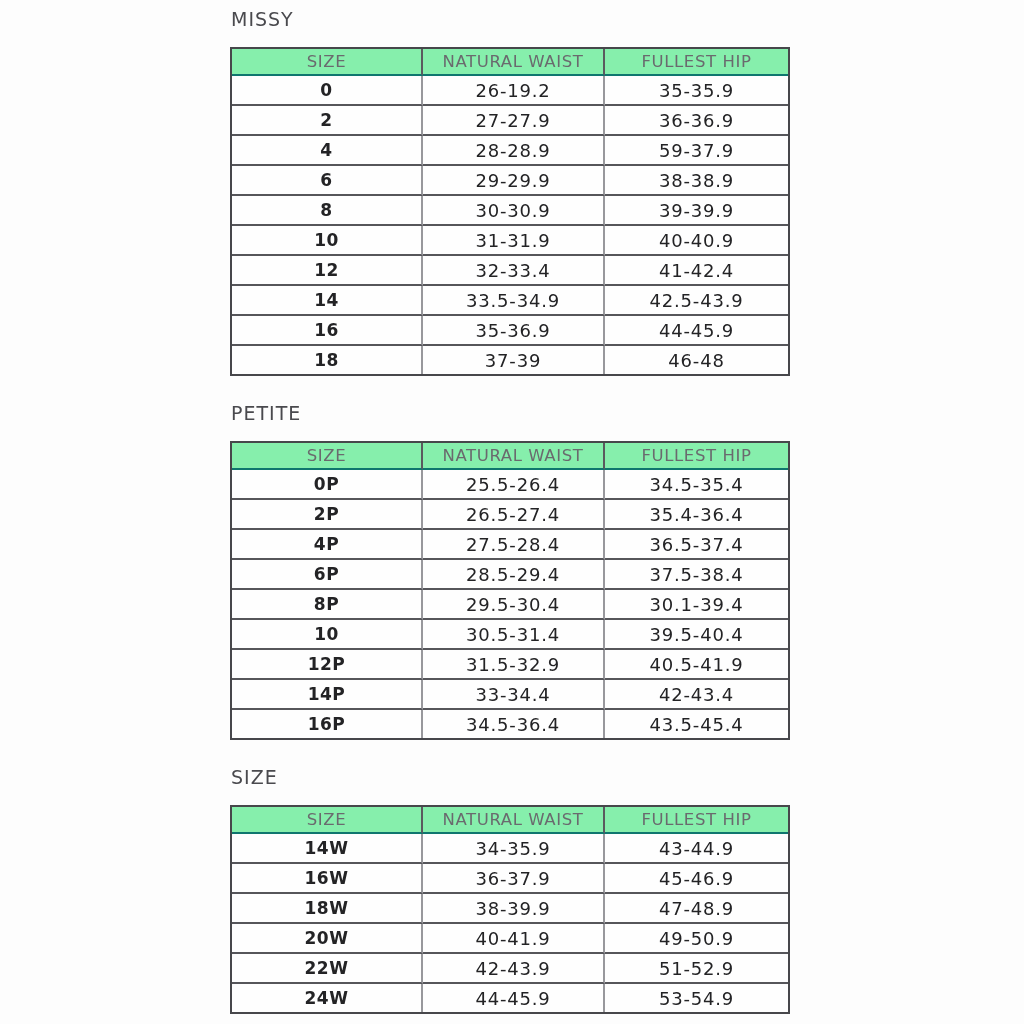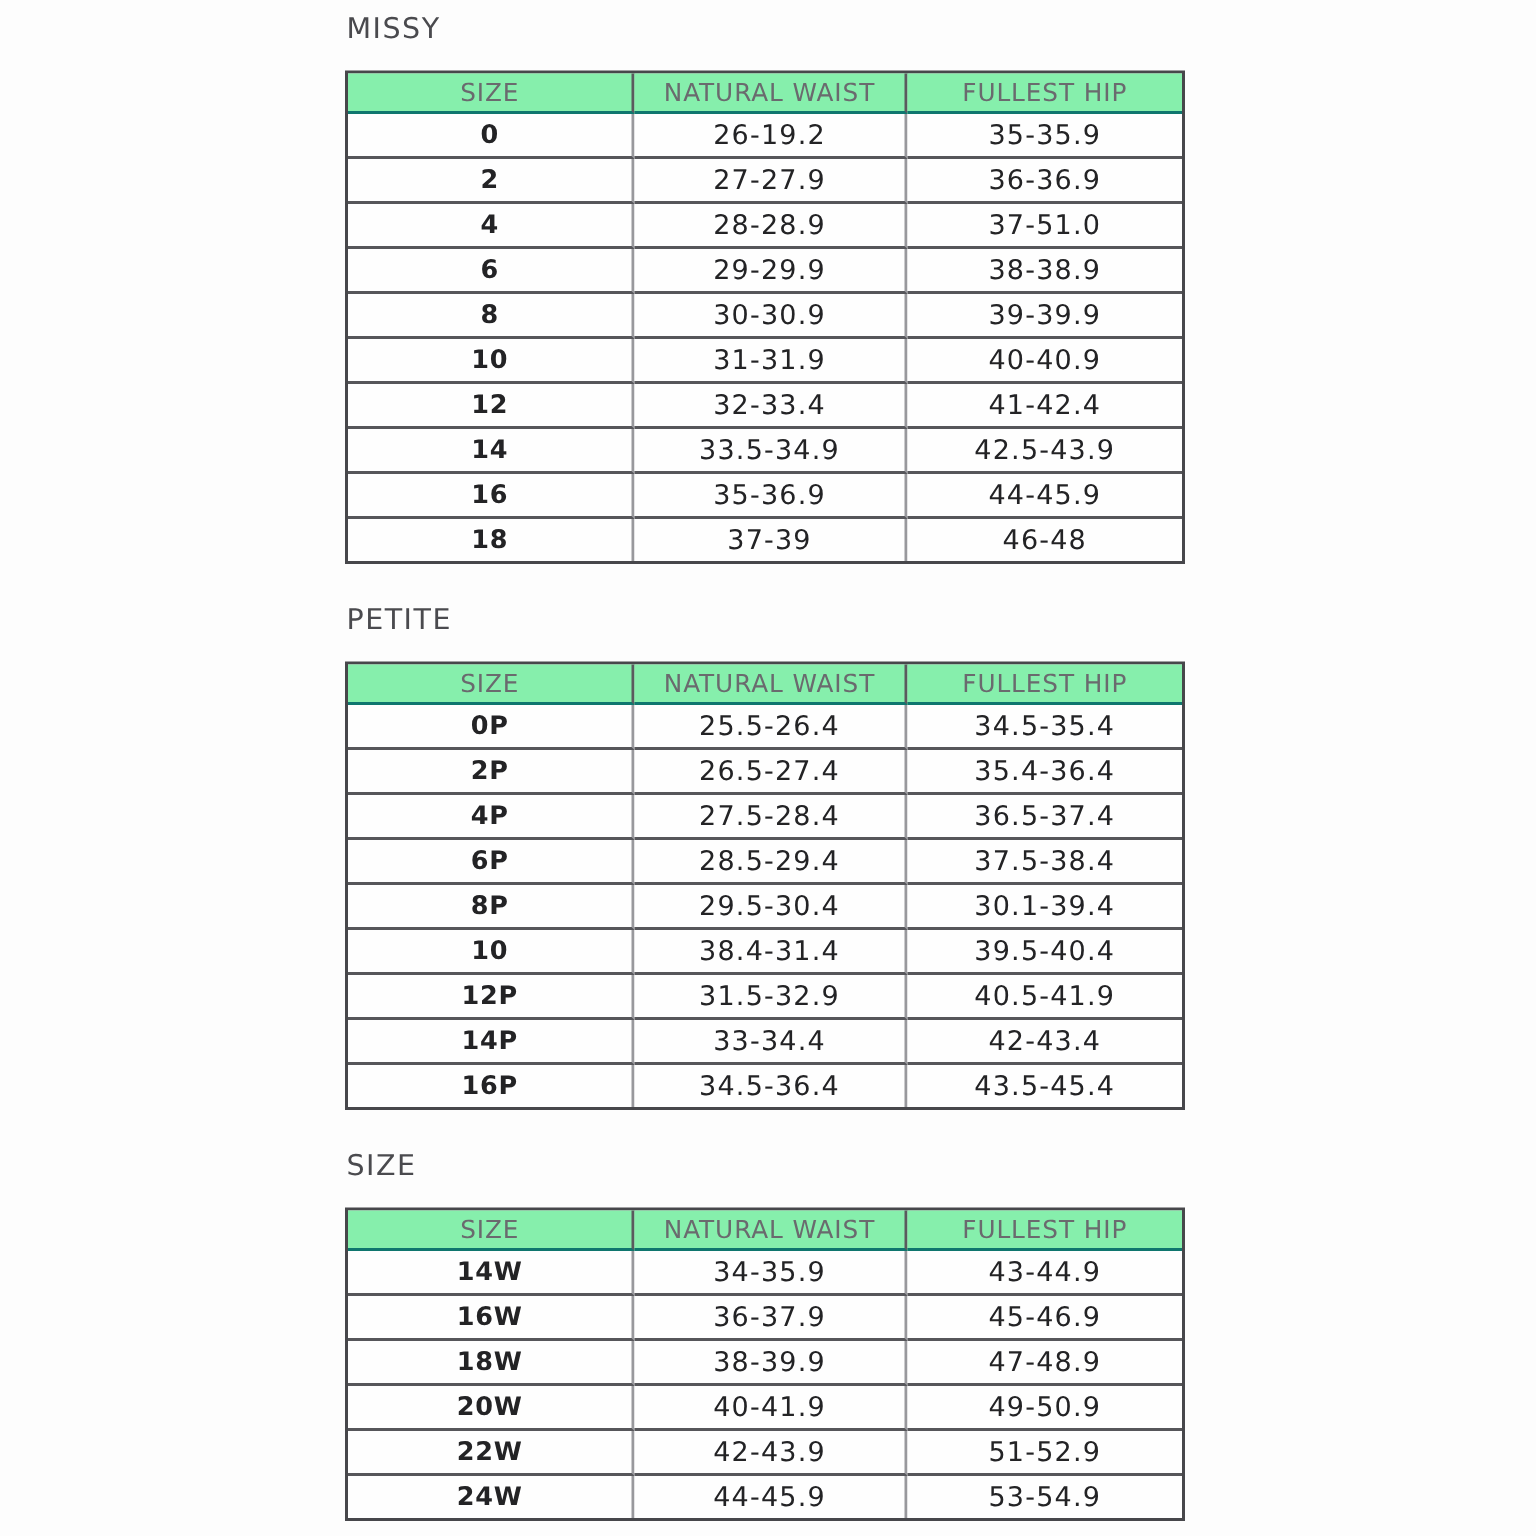--- a/index.html
+++ b/index.html
@@ -106,21 +106,21 @@
               <td>35-35.9</td>
             </tr>
             <tr>
               <td>2</td>
               <td>27-27.9</td>
               <td>36-36.9</td>
             </tr>
             <tr>
               <td>4</td>
               <td>28-28.9</td>
-              <td>37-51.0</td>
+              <td>59-37.9</td>
             </tr>
             <tr>
               <td>6</td>
               <td>29-29.9</td>
               <td>38-38.9</td>
             </tr>
             <tr>
               <td>8</td>
               <td>30-30.9</td>
               <td>39-39.9</td>
@@ -185,21 +185,21 @@
               <td>28.5-29.4</td>
               <td>37.5-38.4</td>
             </tr>
             <tr>
               <td>8P</td>
               <td>29.5-30.4</td>
               <td>30.1-39.4</td>
             </tr>
             <tr>
               <td>10</td>
-              <td>38.4-31.4</td>
+              <td>30.5-31.4</td>
               <td>39.5-40.4</td>
             </tr>
             <tr>
               <td>12P</td>
               <td>31.5-32.9</td>
               <td>40.5-41.9</td>
             </tr>
             <tr>
               <td>14P</td>
               <td>33-34.4</td>

